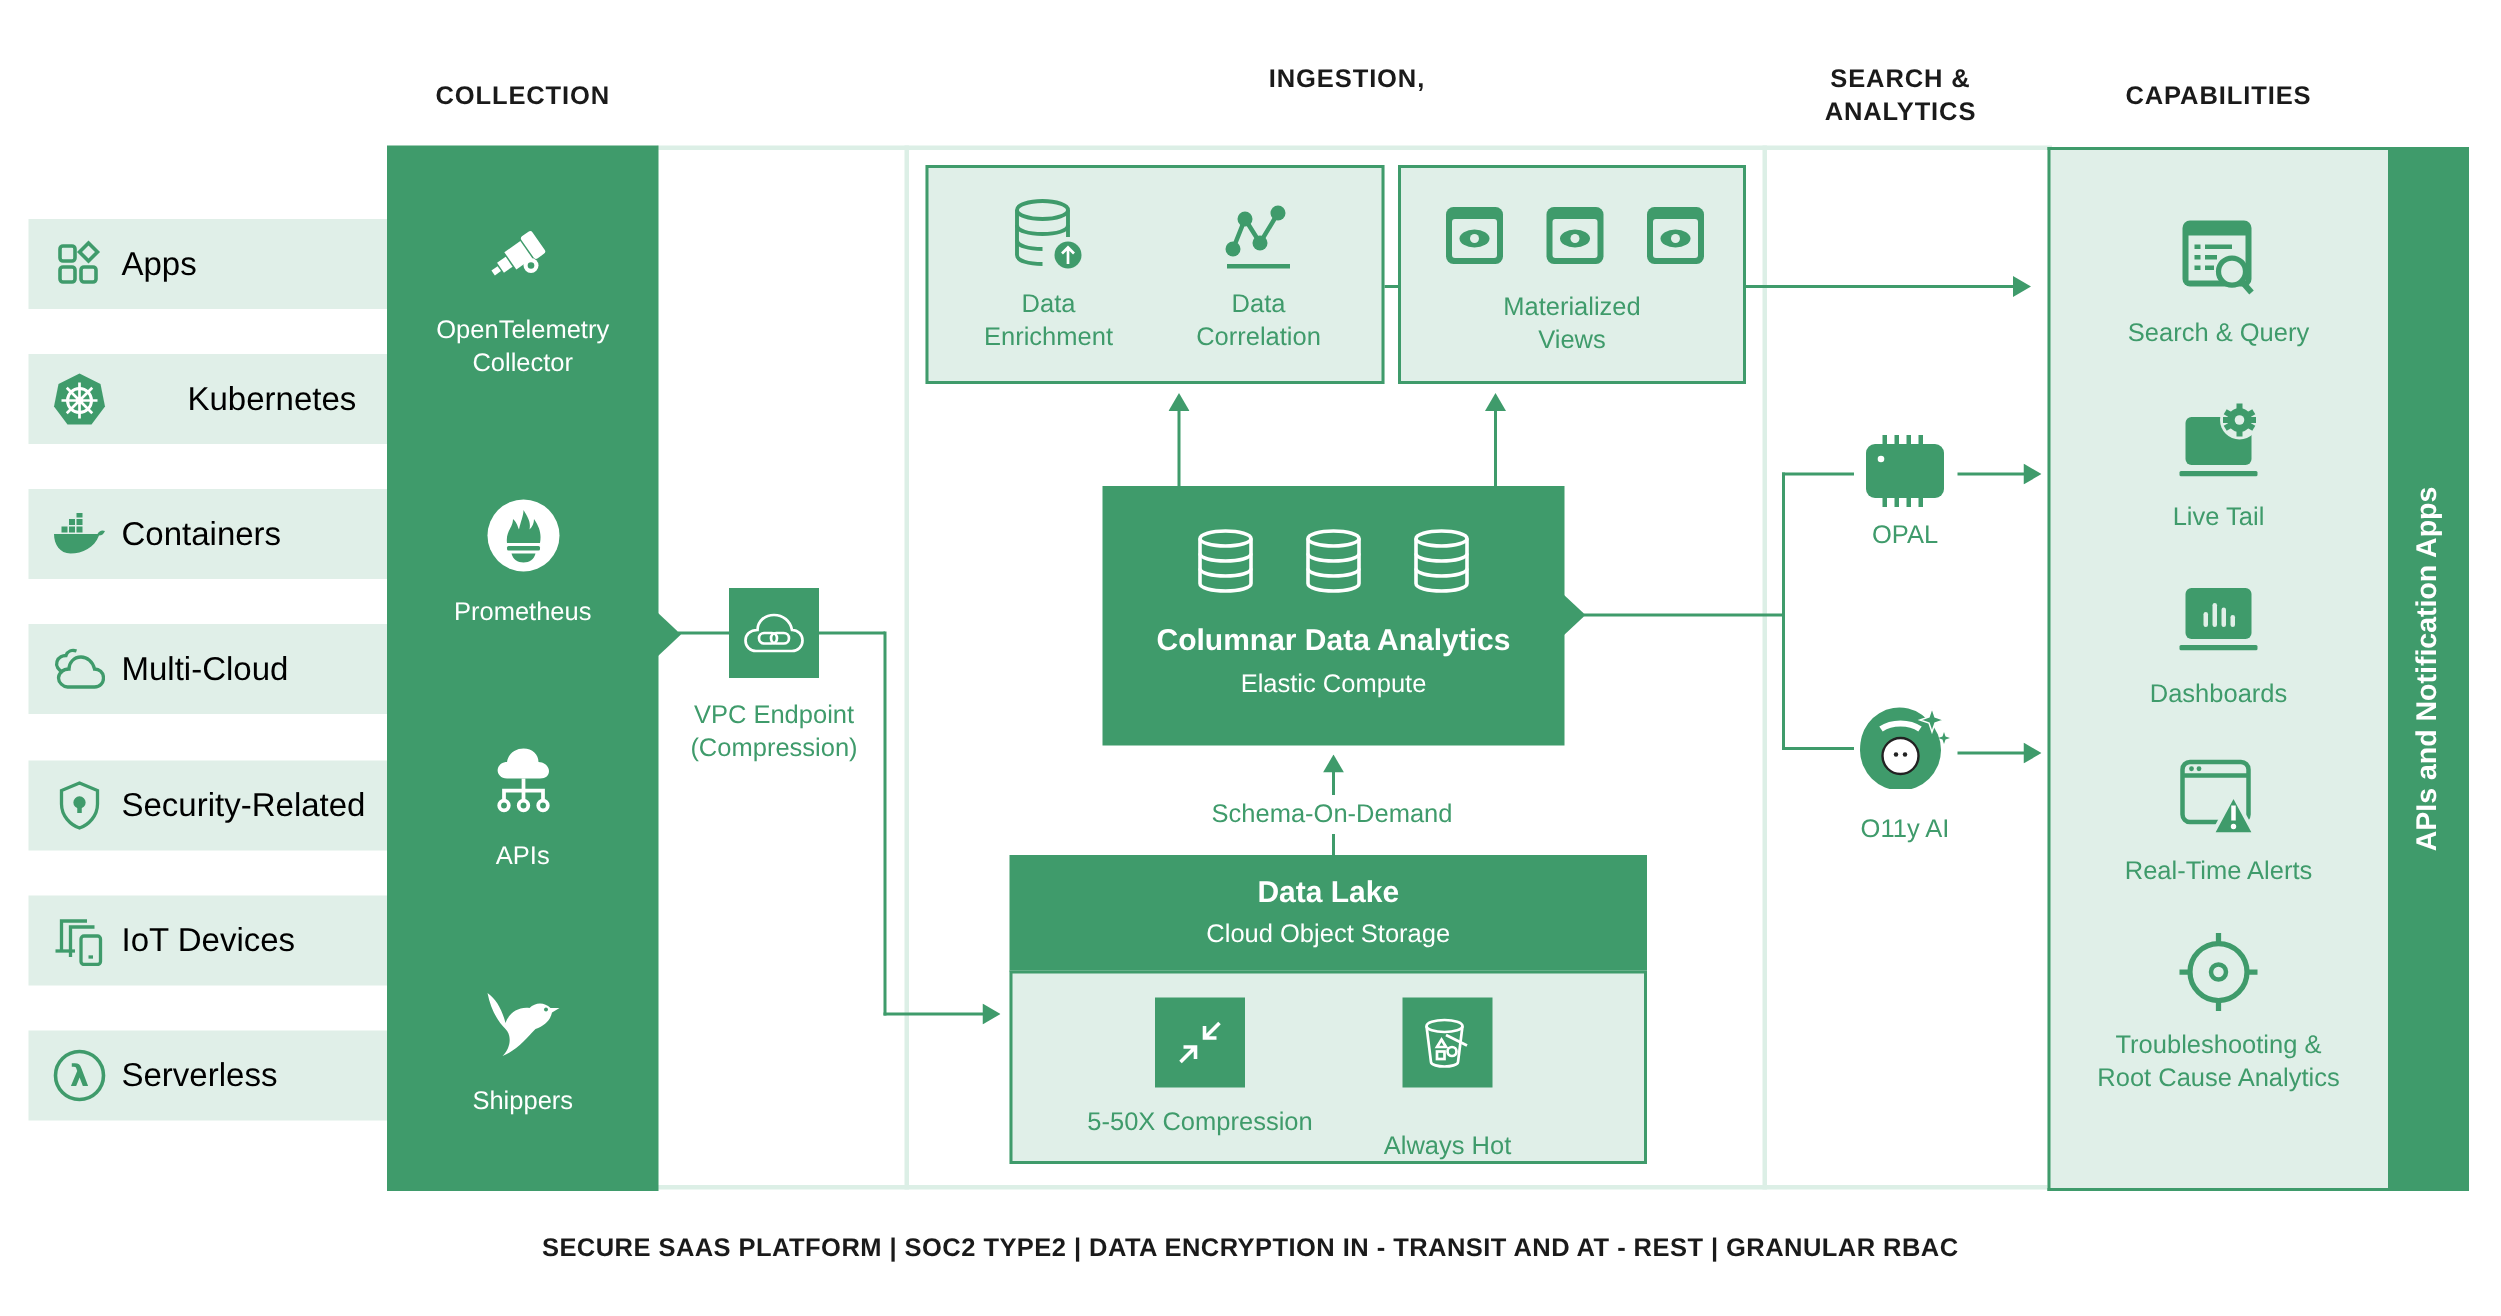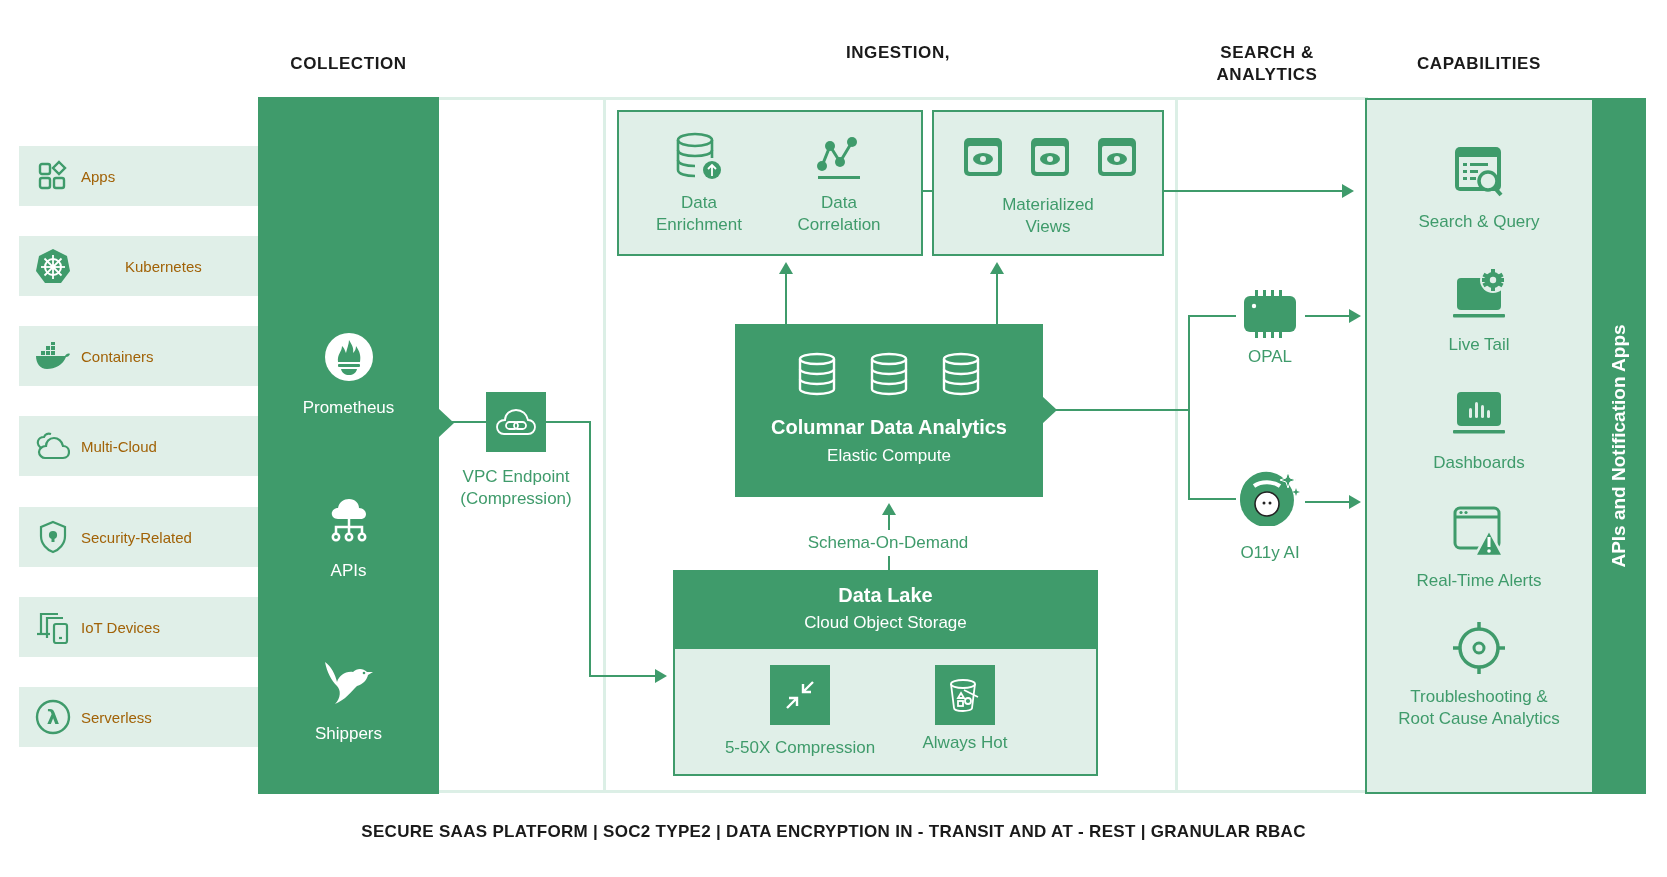--- a/index.html
+++ b/index.html
@@ -2,21 +2,21 @@
 <html><head>
 <meta charset="utf-8">
 <style>
   * { box-sizing: border-box; margin: 0; padding: 0; }
   body { width: 1667px; height: 877px; background: #ffffff; position: relative; overflow: hidden;
          font-family: "Liberation Sans", "DejaVu Sans", sans-serif; }
   .abs { position: absolute; }
   .hdr { position: absolute; font-weight: 700; font-size: 17px; letter-spacing: 0.6px; color: #1a1a1a; text-align: center; line-height: 22px; }
   .src-row { position: absolute; left: 19px; width: 240px; height: 60px; background: #e0efe8; display: flex; align-items: center; }
   .src-row .ico { width: 36px; height: 36px; margin-left: 16px; margin-right: 10px; display: flex; align-items: center; justify-content: center; }
-  .src-row .lbl { font-size: 15px; color: #a16207; }
+  .src-row .lbl { font-size: 22px; color: #000000; }
   .collect-col { position: absolute; left: 258px; top: 97px; width: 181px; height: 697px; background: #3f9b6b; }
   .col-item { position: absolute; left: 0; width: 181px; text-align: center; color: #ffffff; font-size: 17px; line-height: 22px; }
   .col-item .ic { width: 60px; height: 60px; margin: 0 auto 10px auto; display: flex; align-items: center; justify-content: center; }
   .frame-line { position: absolute; background: #dcefe6; }
   .box-light { position: absolute; background: #e0efe8; border: 2px solid #3f9b6b; }
   .box-green { position: absolute; background: #3f9b6b; }
   .lbl-g { color: #3f9b6b; font-size: 17px; text-align: center; line-height: 22px; }
   .line { position: absolute; background: #3f9b6b; }
   .cap-item { position: absolute; left: 1366px; width: 226px; text-align: center; }
   .cap-item .ic { width: 56px; height: 56px; margin: 0 auto 10px auto; }
@@ -120,20 +120,36 @@
   <span class="ico">
     <svg width="36" height="36" viewBox="0 0 36 36">
         <circle cx="18" cy="18" r="16" fill="none" stroke="#3f9b6b" stroke-width="2.4"></circle>
         <text x="18" y="25" text-anchor="middle" font-size="20" font-weight="700" fill="#3f9b6b" font-family="DejaVu Sans, sans-serif">λ</text>
       </svg>
   </span>
   <span class="lbl">Serverless</span>
 </div>
 
 <div class="collect-col">
+  <div class="col-item" style="top:42px;">
+    <div class="ic">
+      <svg width="52" height="52" viewBox="0 0 52 52" fill="#fff">
+          <g transform="rotate(-35 26 26)">
+            <rect x="30" y="16" width="9" height="18" rx="2"></rect>
+            <rect x="16" y="18" width="13" height="14"></rect>
+            <rect x="8" y="21" width="7" height="8"></rect>
+            <rect x="2" y="23" width="5" height="4"></rect>
+          </g>
+          <circle cx="31" cy="34" r="5" fill="#fff"></circle>
+          <circle cx="31" cy="34" r="2.2" fill="#3f9b6b"></circle>
+        </svg>
+    </div>
+    <div>OpenTelemetry</div>
+    <div>Collector</div>
+  </div>
   <div class="col-item" style="top:230px;">
     <div class="ic">
       <svg width="50" height="50" viewBox="0 0 50 50">
           <circle cx="25" cy="25" r="24" fill="#fff"></circle>
           <path d="M14 30 C13 22 18 20 18 14 C21 17 21 19 22 21 C23 16 25 12 25 8 C28 13 30 16 29 21 C31 19 32 17 32 14 C36 20 37 24 36 30 Z" fill="#3f9b6b"></path>
           <rect x="14" y="32" width="22" height="3" rx="1" fill="#3f9b6b"></rect>
           <path d="M17 37 H33 C32 41 29 43 25 43 C21 43 18 41 17 37 Z" fill="#3f9b6b"></path>
         </svg>
     </div>
     <div>Prometheus</div>
@@ -319,21 +335,21 @@
     <div class="box-green" style="position:relative; width:60px; height:60px; margin:0 auto; display:flex; align-items:center; justify-content:center;">
       <svg width="36" height="36" viewBox="0 0 36 36" fill="none" stroke="#fff" stroke-width="1.8">
           <ellipse cx="16" cy="7" rx="12" ry="4"></ellipse>
           <path d="M4 7 L7 31 C7 33 12 34 16 34 C20 34 25 33 25 31 L28 7"></path>
           <path d="M14 16 L17 21 H11 Z"></path>
           <rect x="11" y="24" width="5" height="5"></rect>
           <circle cx="21" cy="24" r="3"></circle>
           <path d="M17 13 L31 20"></path>
         </svg>
     </div>
-    <div class="lbl-g" style="margin-top:7px;">Always Hot</div>
+    <div class="lbl-g" style="margin-top:28px;">Always Hot</div>
   </div>
 </div>
 
 <div style="position:absolute; left:1236px; top:288px; width:68px; text-align:center;">
   <svg style="margin:0 auto;" width="56" height="52" viewBox="0 0 56 52">
       <g fill="#3f9b6b">
         <rect x="13" y="2" width="3" height="8"></rect>
         <rect x="21" y="2" width="3" height="8"></rect>
         <rect x="29" y="2" width="3" height="8"></rect>
         <rect x="37" y="2" width="3" height="8"></rect>

